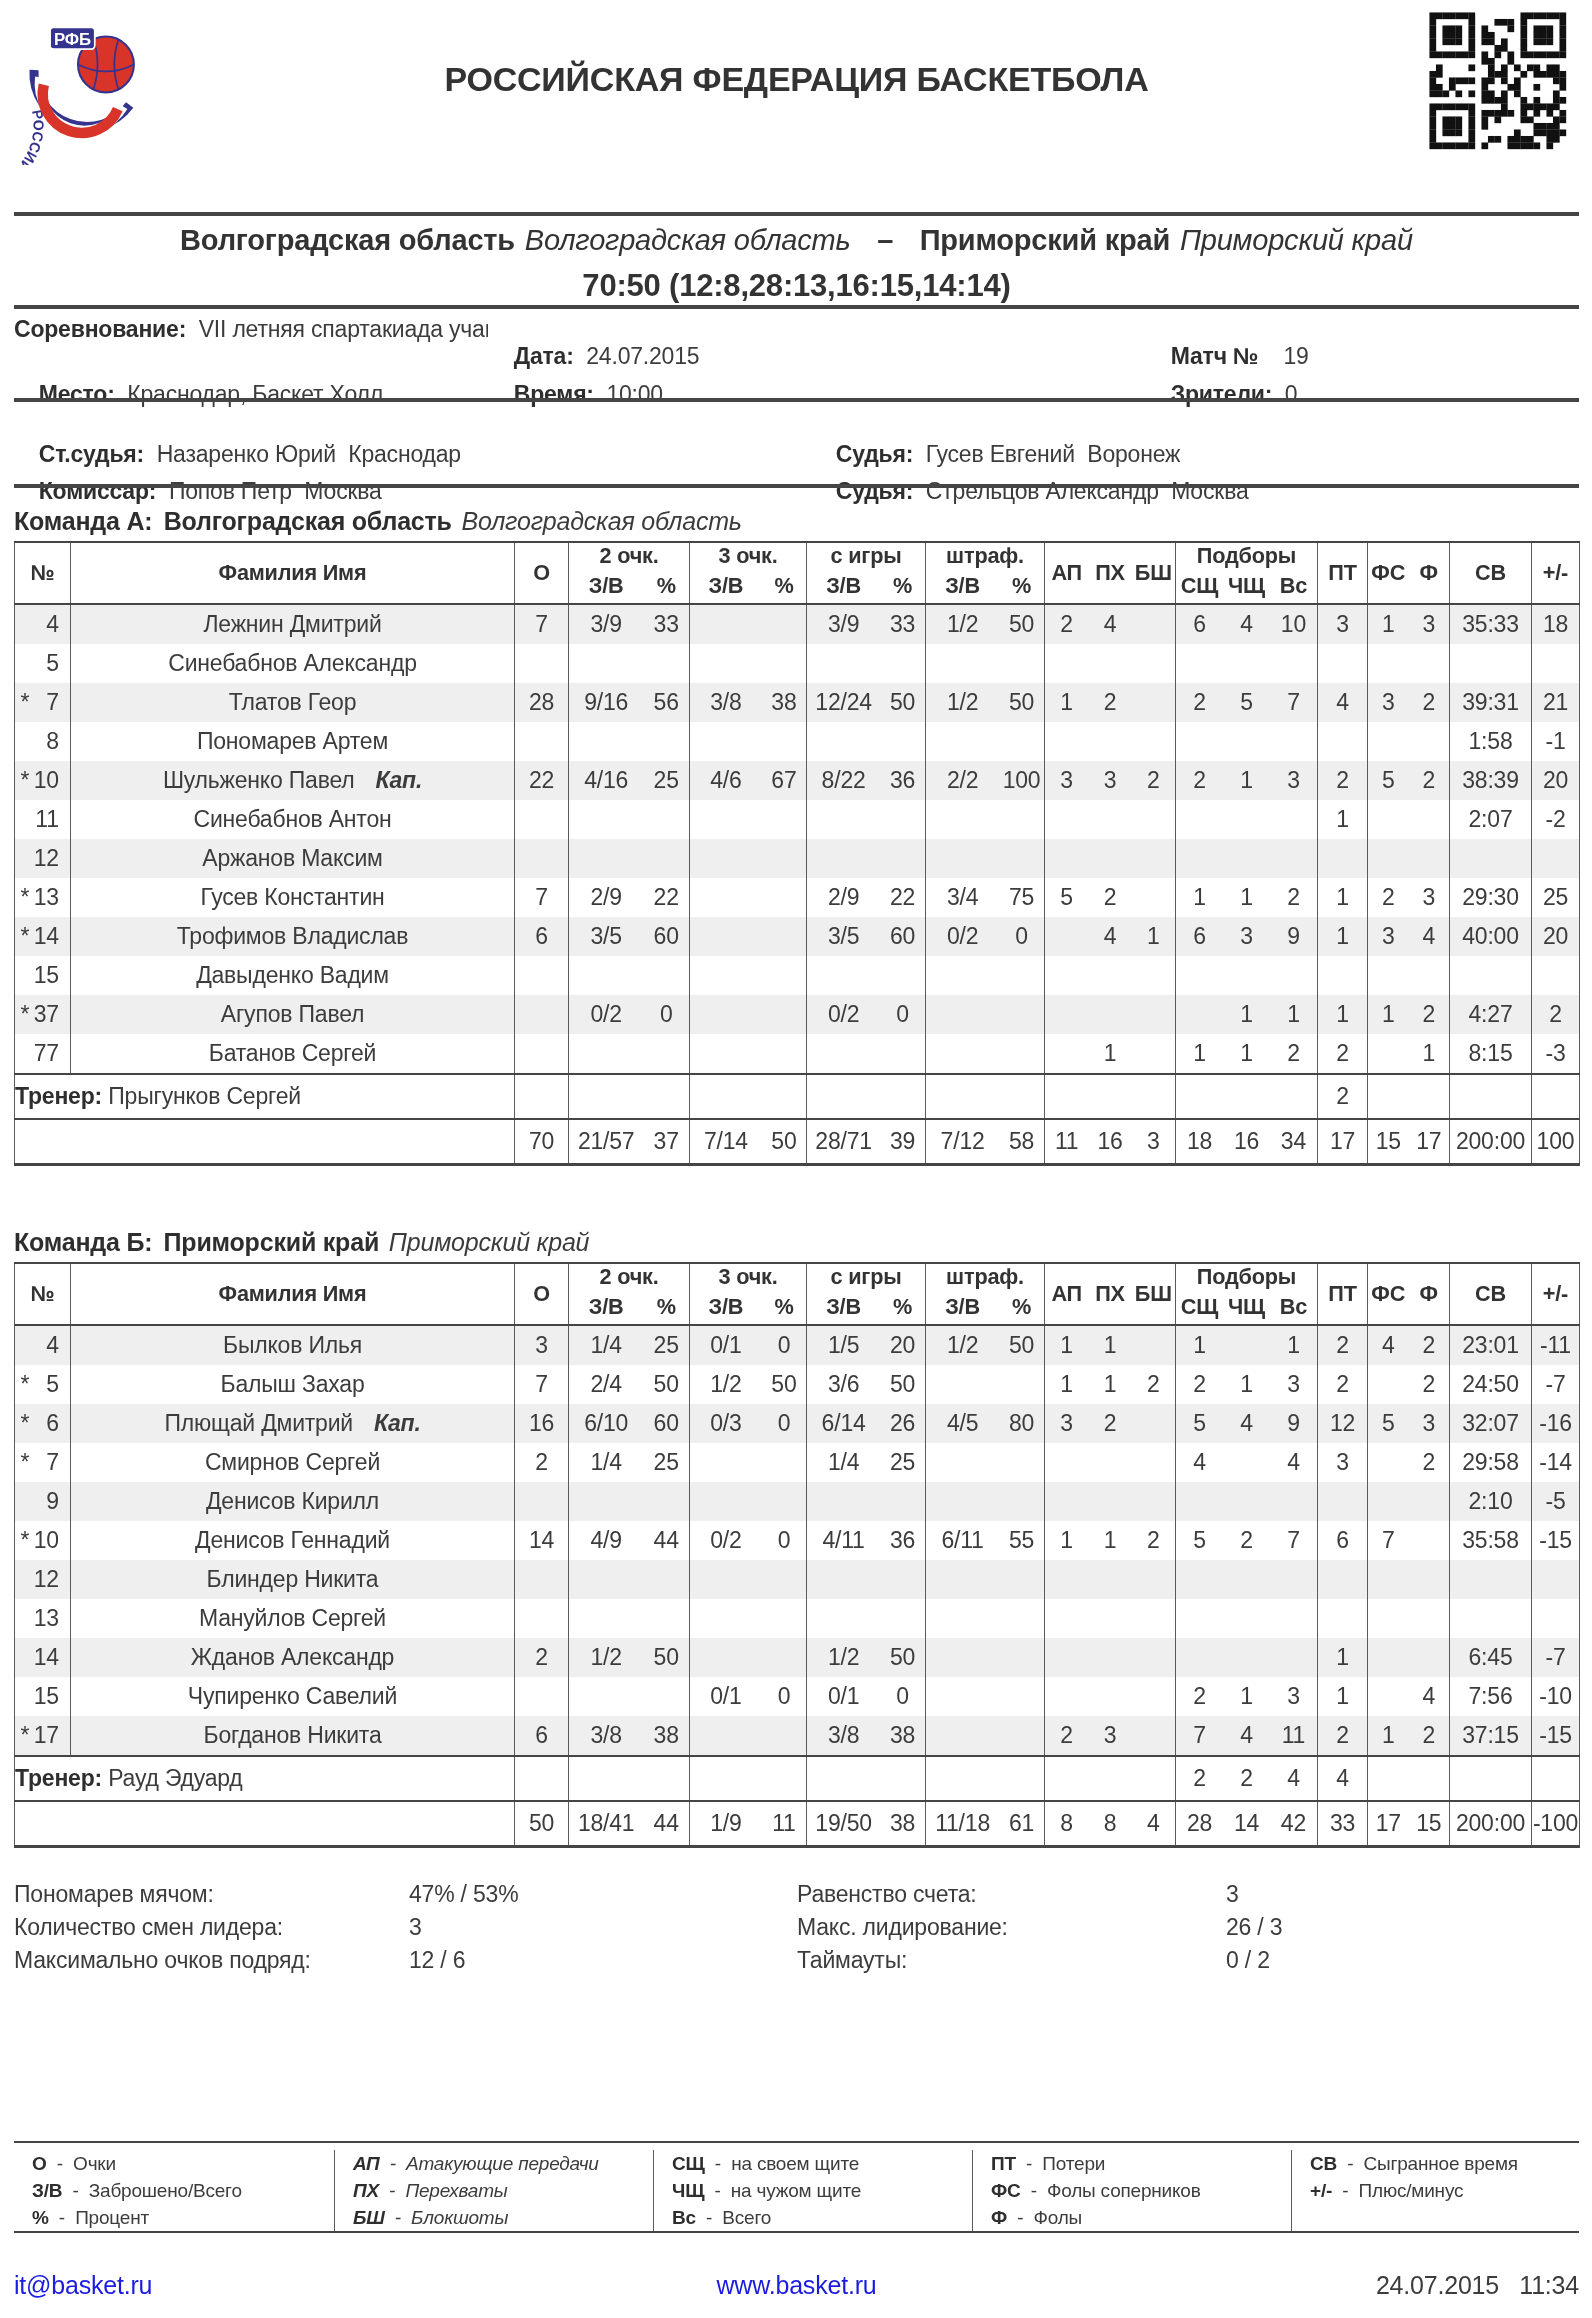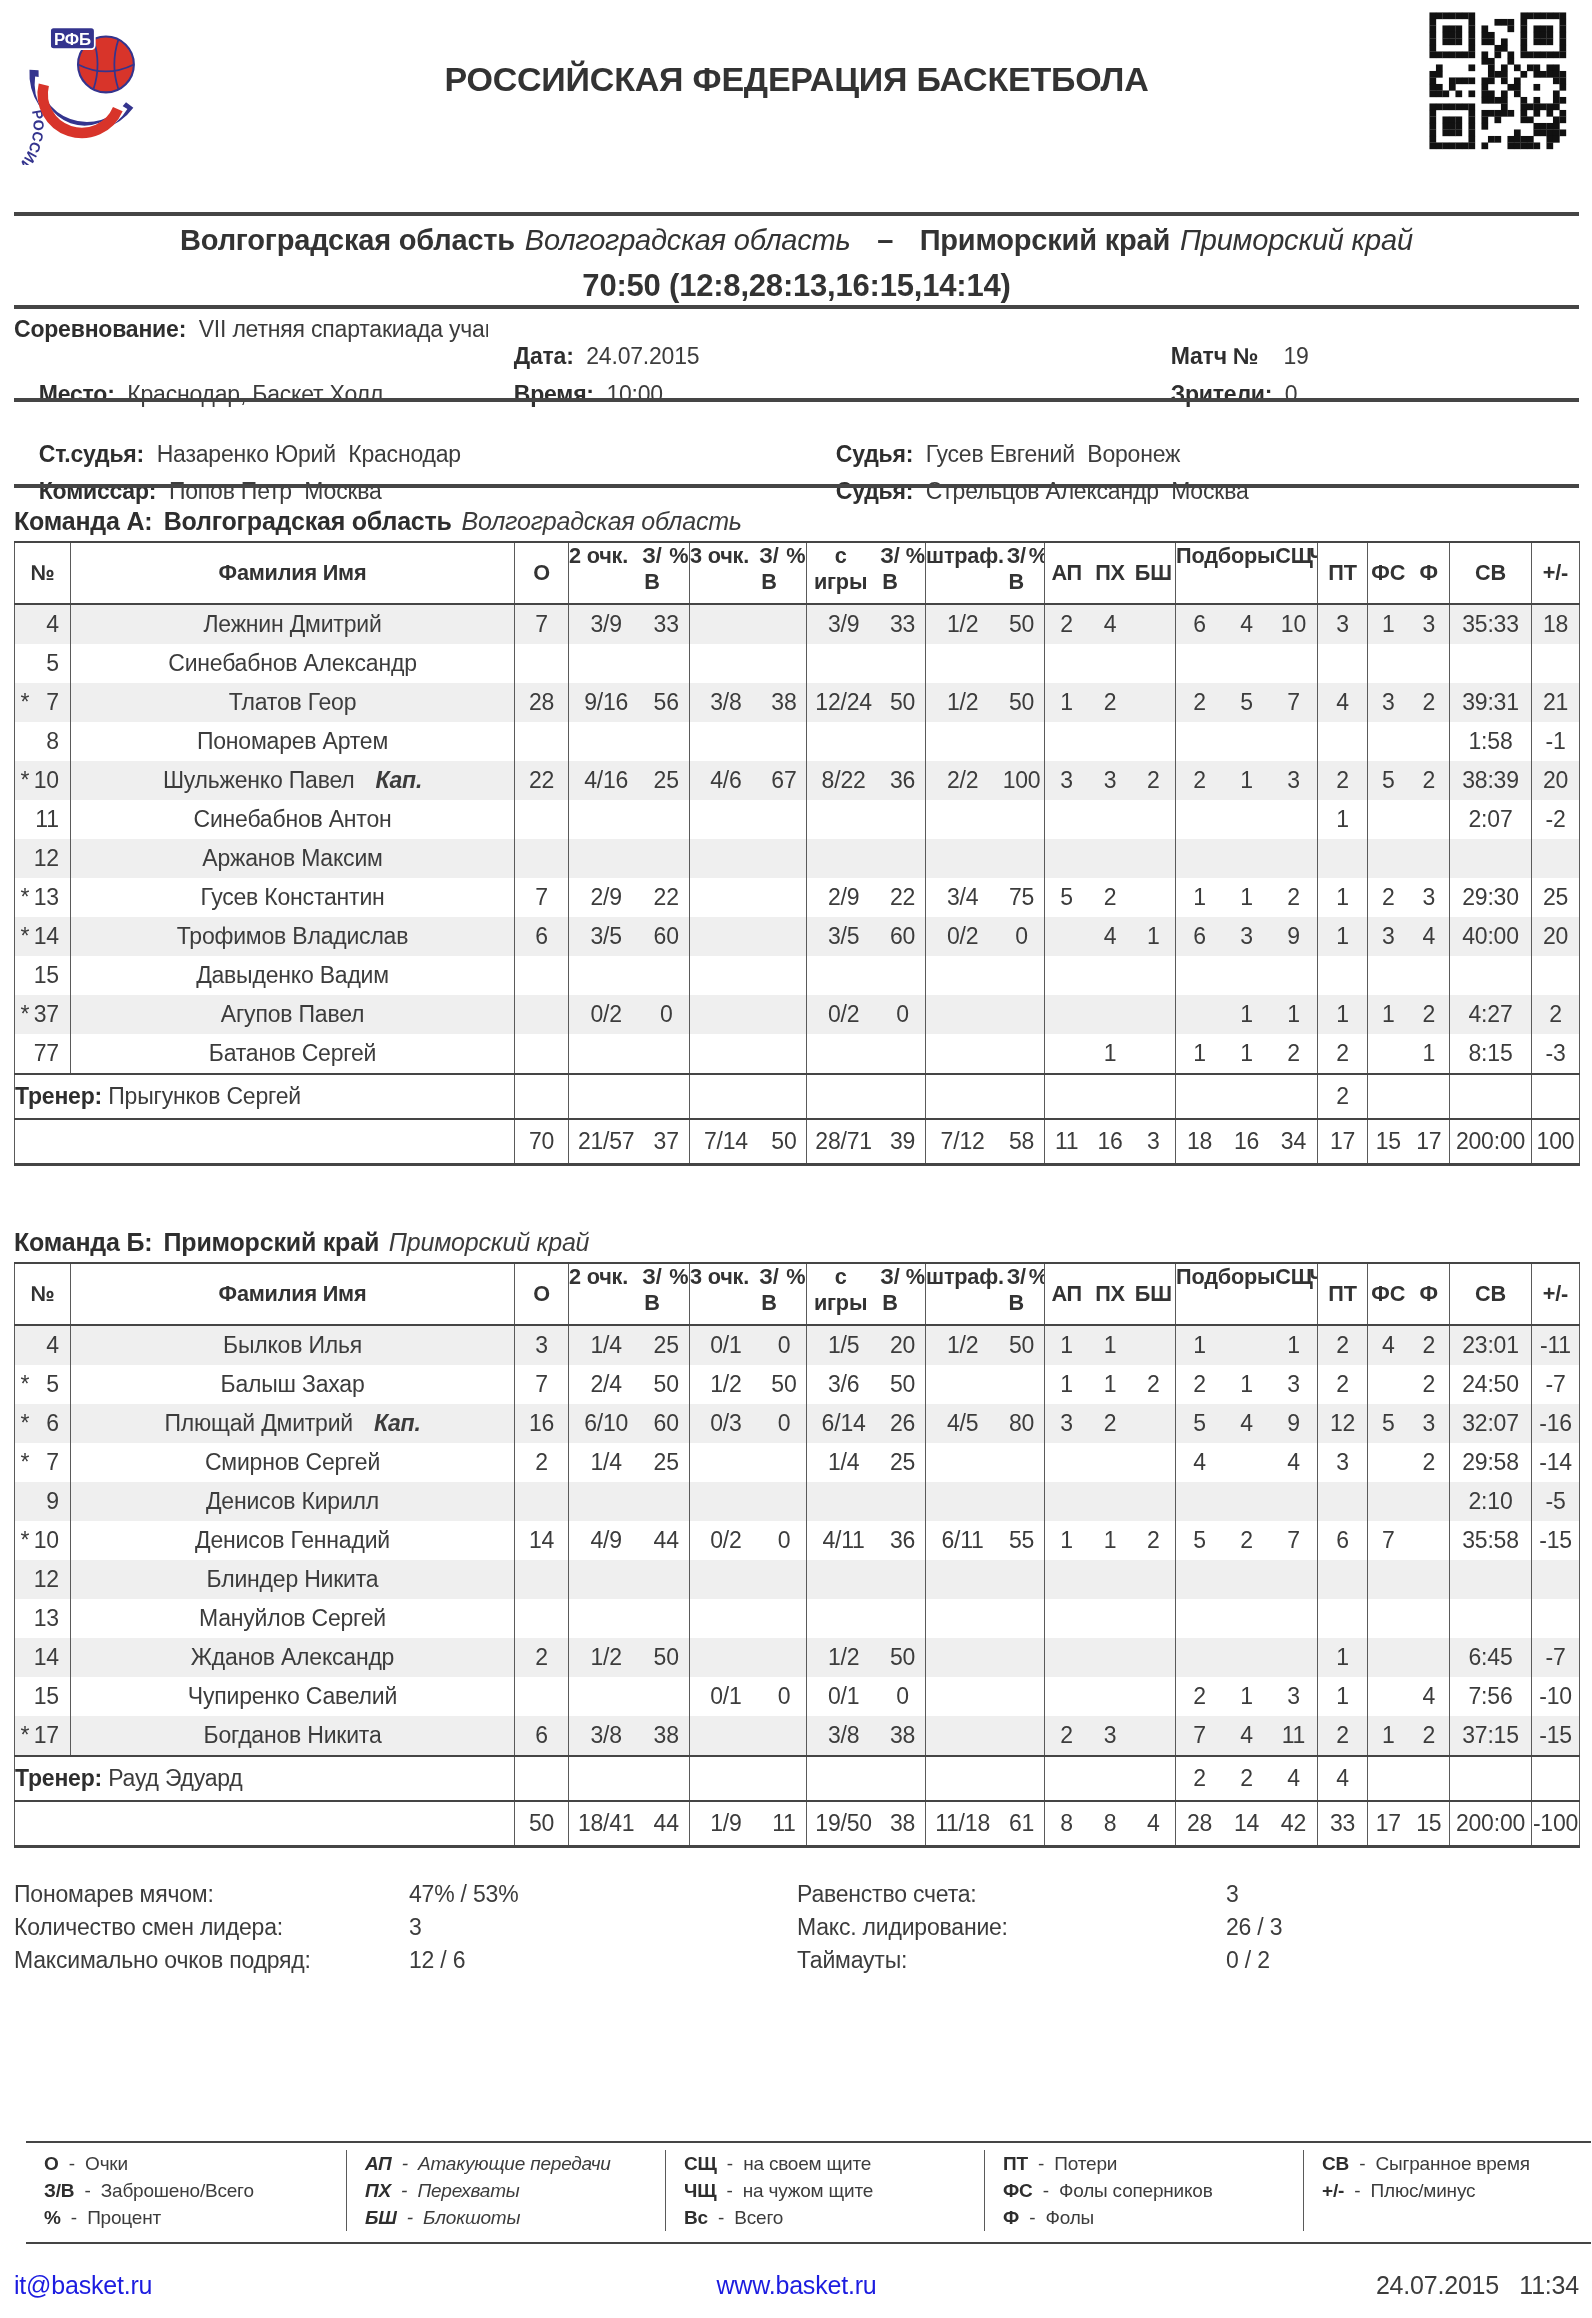--- a/index.html
+++ b/index.html
@@ -33,33 +33,33 @@
   td.c-name{text-align:left;padding-left:9.8px;}
   .numwrap{display:flex;align-items:center;height:100%;}
   .numwrap .star{width:21px;text-align:left;padding-left:5.6px;}
   .numwrap .pnum{flex:1;text-align:right;padding-right:11.2px;}
   .fx{display:flex;align-items:center;height:100%;}
   .fx span{display:block;}
   .s62{width:62%;text-align:center;}
   .s38{width:38%;text-align:center;}
   .s33{width:33.33%;text-align:center;}
   .s50{width:50%;text-align:center;}
-  .th-stack{display:flex;flex-direction:row;justify-content:space-between;height:100%;}
+  .th-stack{display:flex;flex-direction:column;justify-content:flex-start;height:100%;}
   .th-stack .row1{margin-bottom:4.2px;}
   .th-stack .row2{display:flex;}
   .capmark{font-weight:bold;font-style:italic;margin-left:21px;}
   .coach-name-cell{text-align:left !important;padding-left:9.8px;}
   .coach-name-cell .clabel{font-weight:bold;color:#2e2e2e;}
   .sum-row{position:absolute;left:0;width:1593px;font-size:23px;}
   .sum-row .l1{position:absolute;left:14px;}
   .sum-row .v1{position:absolute;left:409px;}
   .sum-row .l2{position:absolute;left:797px;}
   .sum-row .v2{position:absolute;left:1226px;}
-  #legend{position:absolute;left:26px;top:2141px;width:1565px;border-top:2.8px solid #454545;
-          border-bottom:2.8px solid #454545;display:flex;box-sizing:border-box;padding:7px 0 11px 0;}
+  #legend{position:absolute;left:14px;top:2141px;width:1565px;border-top:2.8px solid #454545;
+          border-bottom:2.8px solid #454545;display:flex;box-sizing:border-box;padding:7px 0 0 0;}
   .legend-col{box-sizing:border-box;padding-left:18px;padding-top:1.4px;}
   .legend-col + .legend-col{border-left:1.4px solid #5a5a5a;}
   .legend-row{font-size:19px;line-height:26.6px;white-space:pre;}
   .legend-row .abbr{font-weight:bold;color:#2e2e2e;}
   #footer{position:absolute;left:14px;top:2271px;width:1565px;font-size:25px;}
   #footer .email{position:absolute;left:0;color:#1c1ce0;text-decoration:none;}
   #footer .site{position:absolute;left:0;width:1565px;text-align:center;color:#1c1ce0;text-decoration:none;}
   #footer .stamp{position:absolute;right:0;color:#3c3c3c;white-space:pre;}
 </style>
 </head>

